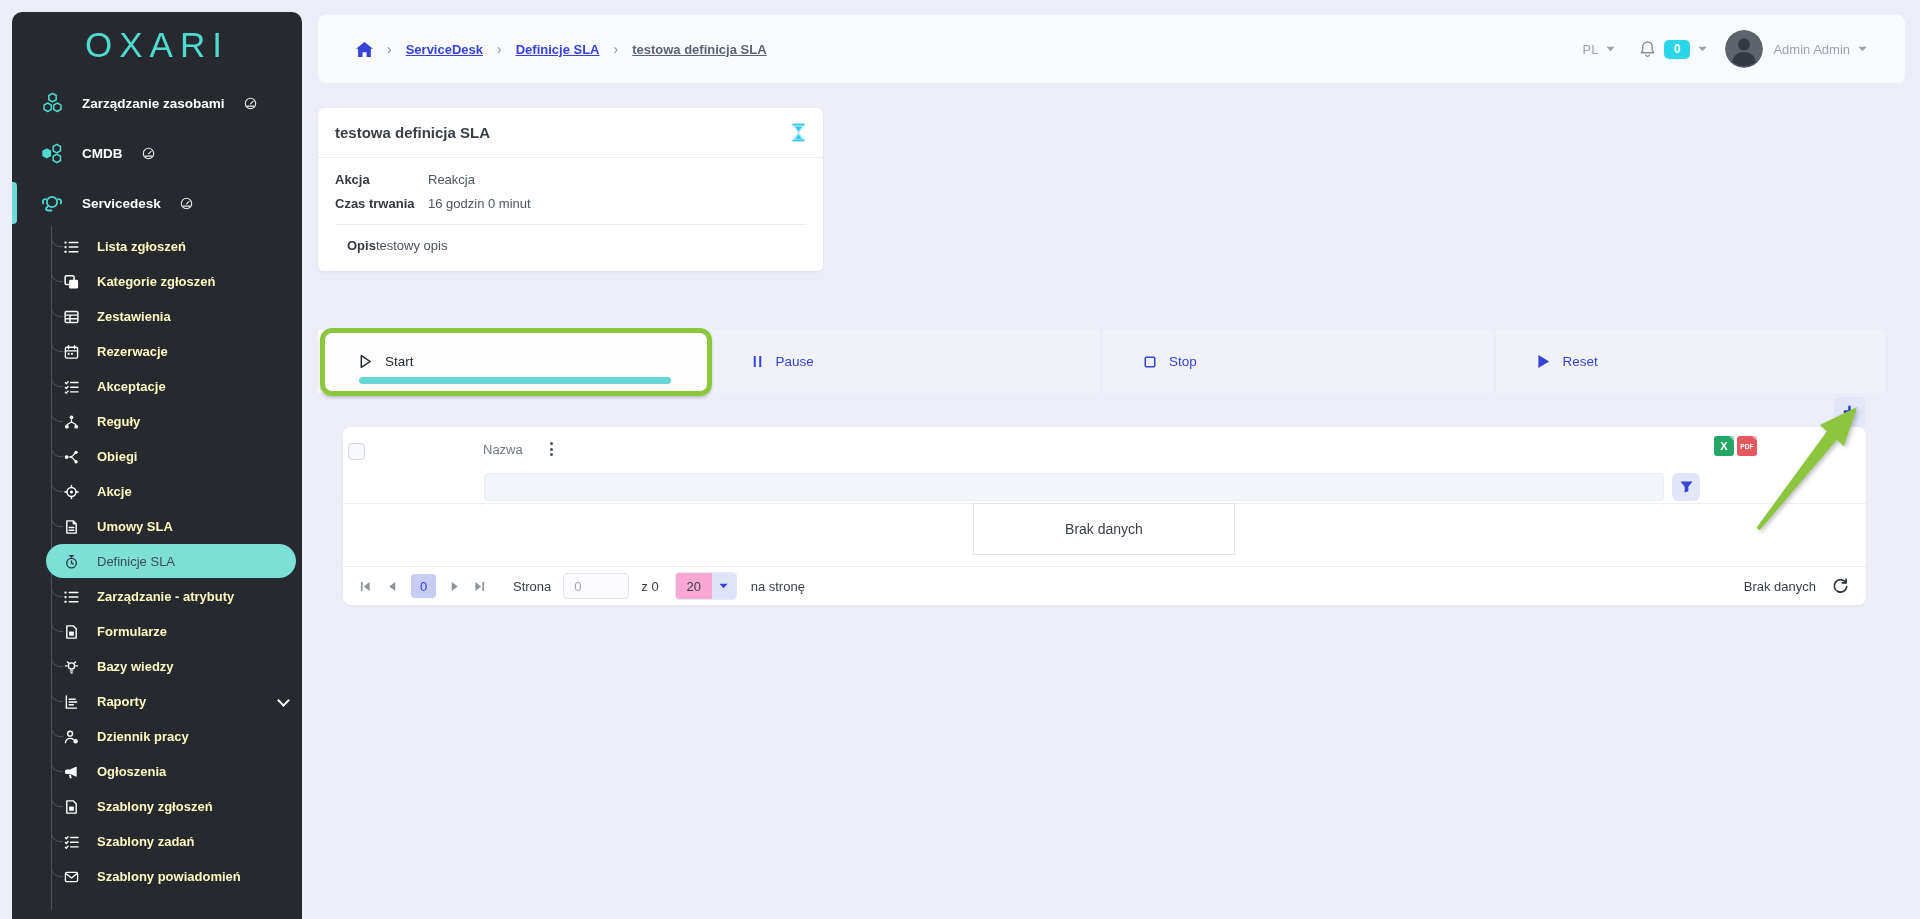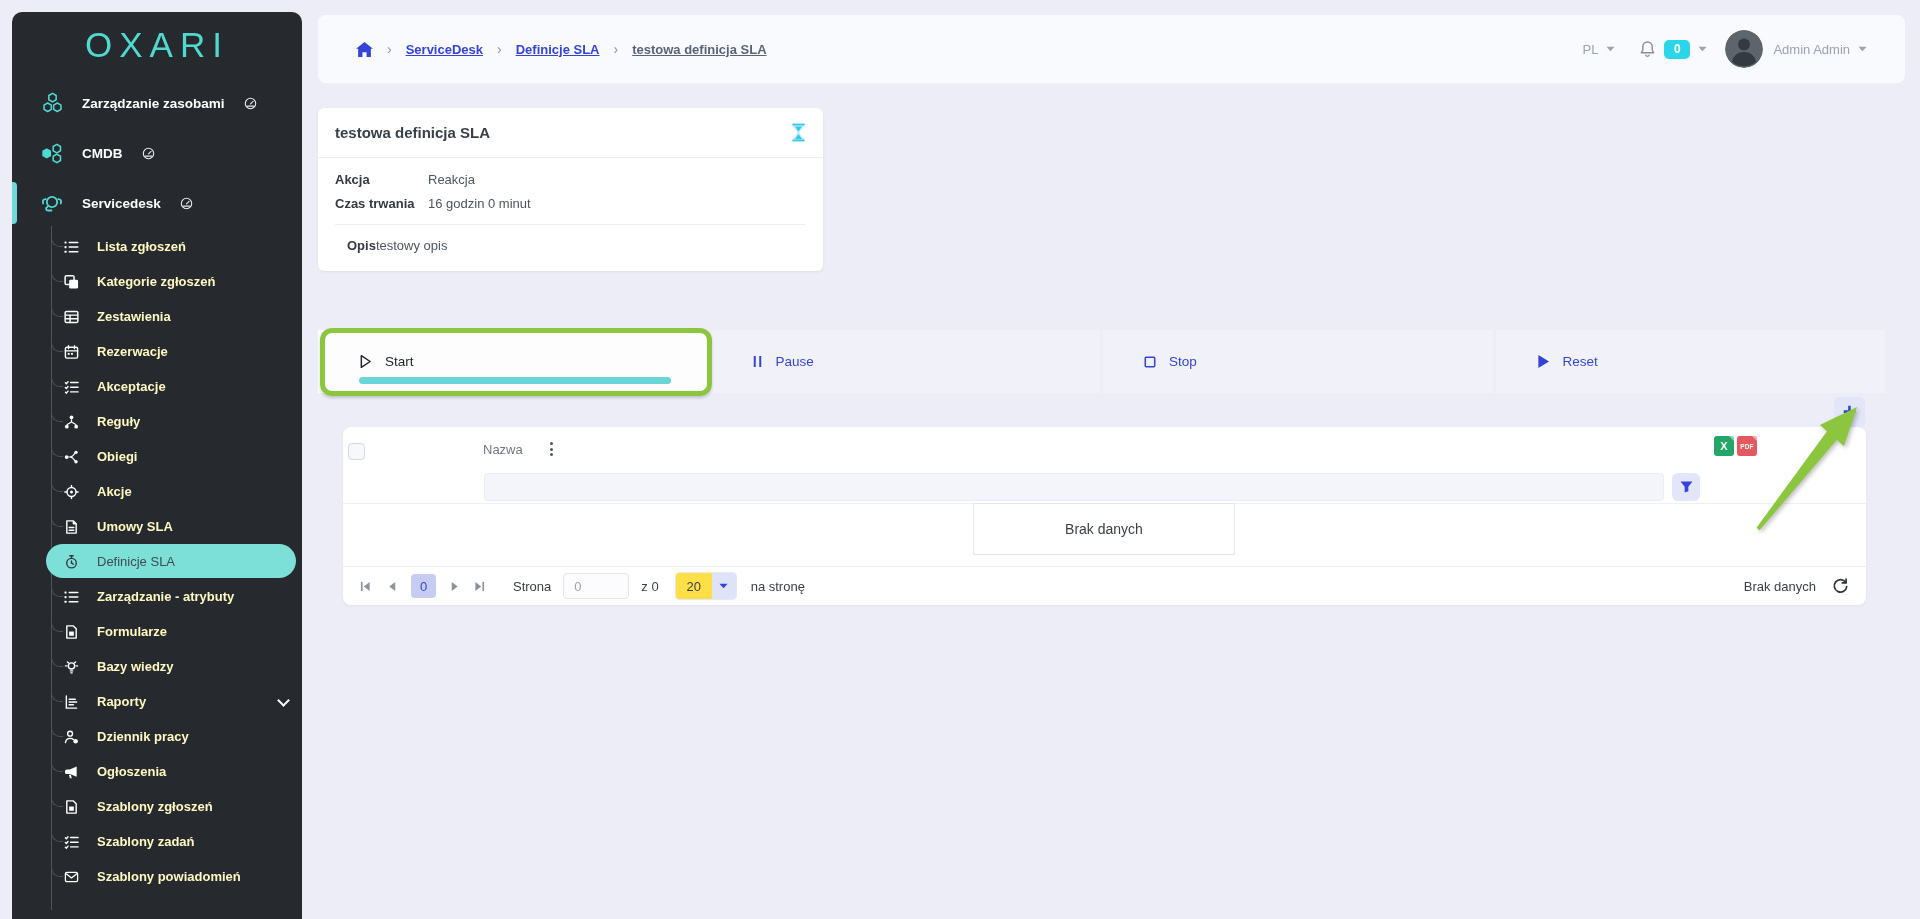--- a/index.html
+++ b/index.html
@@ -73,21 +73,21 @@
   .filter-row{position:relative;height:30px;}
   .filter-input{position:absolute;left:141px;top:0;width:1180px;height:28px;background:#f4f5fb;border:1px solid #e9ebf5;border-radius:4px;box-sizing:border-box;padding:0 10px;font-size:13px;color:#333;outline:none;}
   .funnel-btn{position:absolute;left:1329px;top:0;width:28px;height:28px;background:#e2e6f8;border-radius:6px;color:#3543d8;display:flex;align-items:center;justify-content:center;cursor:pointer;}
   .empty-zone{position:relative;height:64px;border-top:1px solid #eef0f4;}
   .empty-box{position:absolute;left:630px;top:-1px;width:260px;height:50px;background:#fff;border:1px solid #e3e5eb;display:flex;align-items:center;justify-content:center;font-size:14px;color:#3b4046;}
   .pager{position:absolute;left:0;right:0;bottom:0;height:38px;border-top:1px solid #eceef2;display:flex;align-items:center;padding:0 17px;font-size:13px;color:#3b4046;}
   .pg-btn{display:flex;align-items:center;justify-content:center;color:#8d939c;cursor:pointer;}
   .pg-chip{width:25px;height:24px;background:#c6ccf2;border-radius:4px;color:#3543d8;display:flex;align-items:center;justify-content:center;margin:0 13px;cursor:pointer;}
   .pg-input{width:66px;height:26px;border:1px solid #e2e5f0;border-radius:4px;margin:0 12px;padding:0 10px;color:#9ca3af;background:#fcfcfe;font-size:13px;box-sizing:border-box;outline:none;}
   .pg-size{display:flex;height:26px;border:1px solid #e6e9f4;border-radius:4px;overflow:hidden;margin:0 14px 0 16px;cursor:pointer;}
-  .pg-size-val{width:36px;background:#fde047;display:flex;align-items:center;justify-content:center;color:#3b4046;}
+  .pg-size-val{width:36px;background:#f9a8d4;display:flex;align-items:center;justify-content:center;color:#3b4046;}
   .pg-size-caret{width:24px;background:#dfe3f7;display:flex;align-items:center;justify-content:center;color:#3543d8;}
   .pg-right{margin-left:auto;display:flex;align-items:center;gap:16px;}
   .refresh{color:#2f3437;display:flex;cursor:pointer;}
 
   .green-arrow{position:absolute;left:1745px;top:399px;z-index:6;pointer-events:none;filter:drop-shadow(2px 2px 2px rgba(0,0,0,.25));}
 </style>
 </head>
 <body>
 
 <div class="page">

